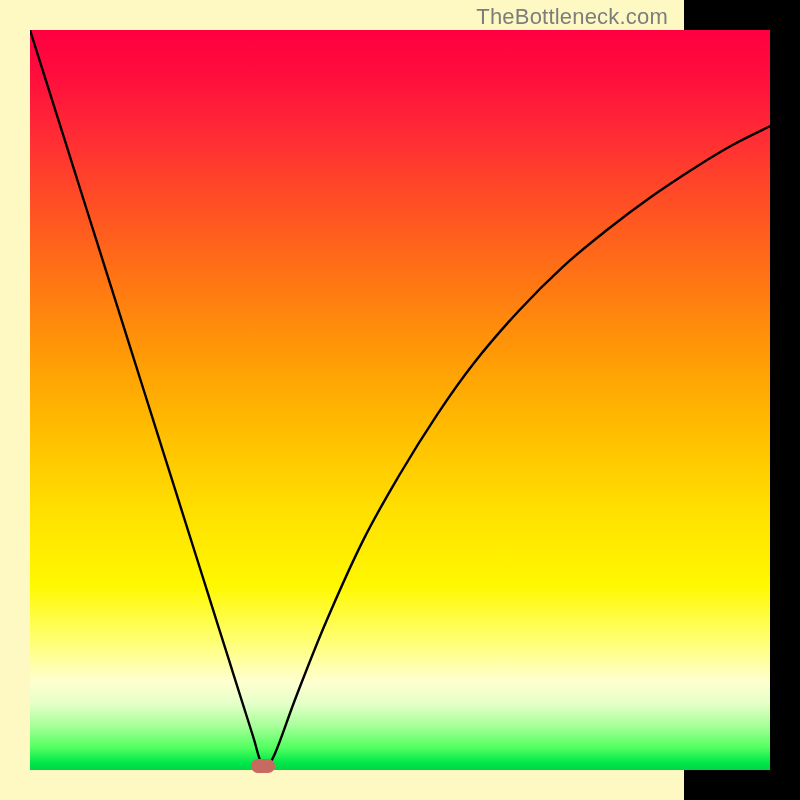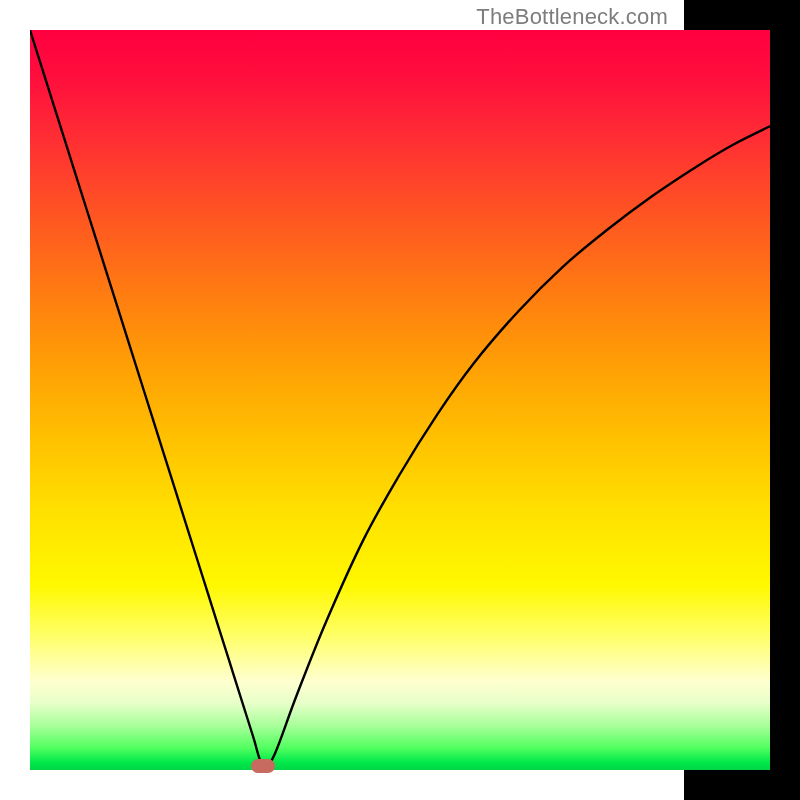--- a/index.html
+++ b/index.html
@@ -8,21 +8,21 @@
     width: 800px;
     height: 800px;
     overflow: hidden;
     background: #000;
     font-family: Arial, Helvetica, sans-serif;
   }
   .frame {
     position: relative;
     width: 684px;
     height: 800px;
-    background: #ffffff;
+    background: #fef9c3;
   }
   .plot {
     position: absolute;
     left: 30px;
     top: 30px;
     width: 740px;
     height: 740px;
     background: linear-gradient(
       to bottom,
       #ff0040 0%,

